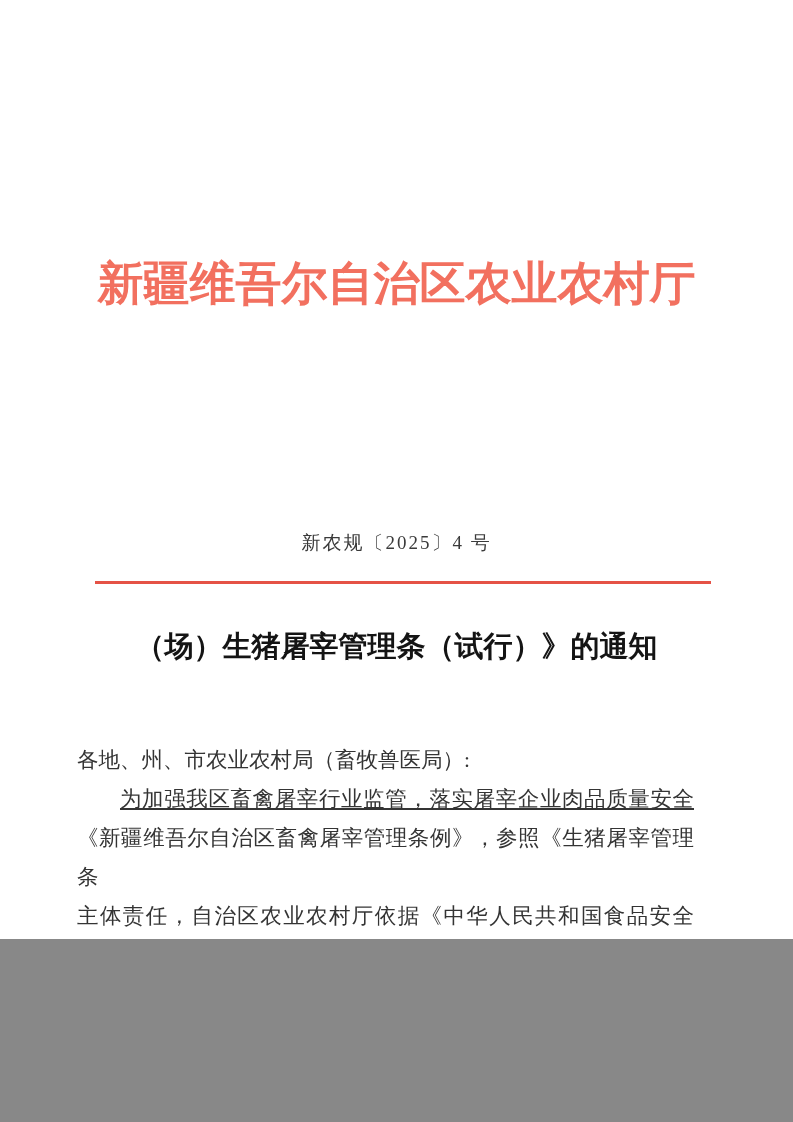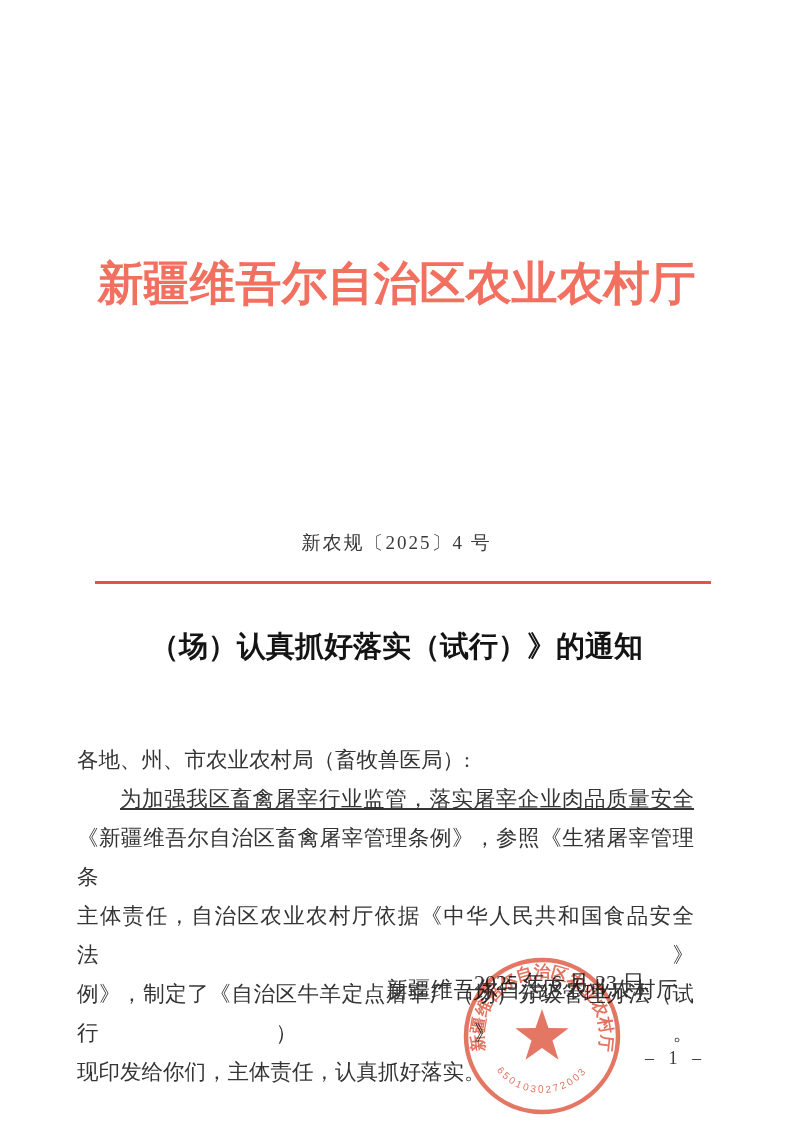--- a/index.html
+++ b/index.html
@@ -1,19 +1,19 @@
 <!DOCTYPE html>
 <html><head>
 <meta charset="utf-8">
 <style>
   html, body { margin: 0; padding: 0; background: #888; }
   .page {
     position: relative;
     width: 793px;
-    height: 1122px;
+    height: 939px;
     margin: 0 auto;
     background: #ffffff;
     overflow: hidden;
     font-family: "Liberation Serif", serif;
     color: #2e2e2e;
   }
   .agency-title {
     position: absolute;
     top: 254px; left: 0; right: 0;
     text-align: center;
@@ -108,21 +108,21 @@
 <div class="page">
 
   <div class="agency-title">新疆维吾尔自治区农业农村厅</div>
 
 
   <div class="doc-number">新农规〔2025〕4 号</div>
 
   <div class="red-line"></div>
 
   <div class="notice-title">
-    <div>（场）认真抓好落实（试行）》的通知</div>
+    <div>（场）生猪屠宰管理条（试行）》的通知</div>
   </div>
 
   <div class="body-block">
     <div class="body-line">各地、州、市农业农村局（畜牧兽医局）:</div>
     <div class="body-line fill indent">为加强我区畜禽屠宰行业监管，落实屠宰企业肉品质量安全</div>
     <div class="body-line fill">《新疆维吾尔自治区畜禽屠宰管理条例》，参照《生猪屠宰管理条</div>
     <div class="body-line fill">主体责任，自治区农业农村厅依据《中华人民共和国食品安全法》</div>
     <div class="body-line fill">例》，制定了《自治区牛羊定点屠宰厂（场）分级管理办法（试行）》。</div>
     <div class="body-line">现印发给你们，主体责任，认真抓好落实。</div>
   </div>

